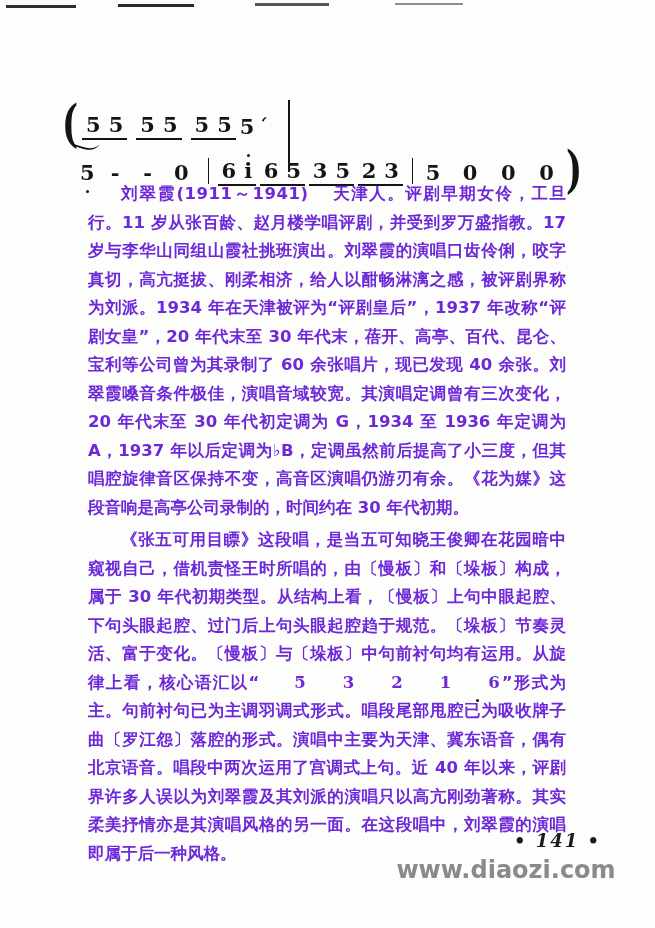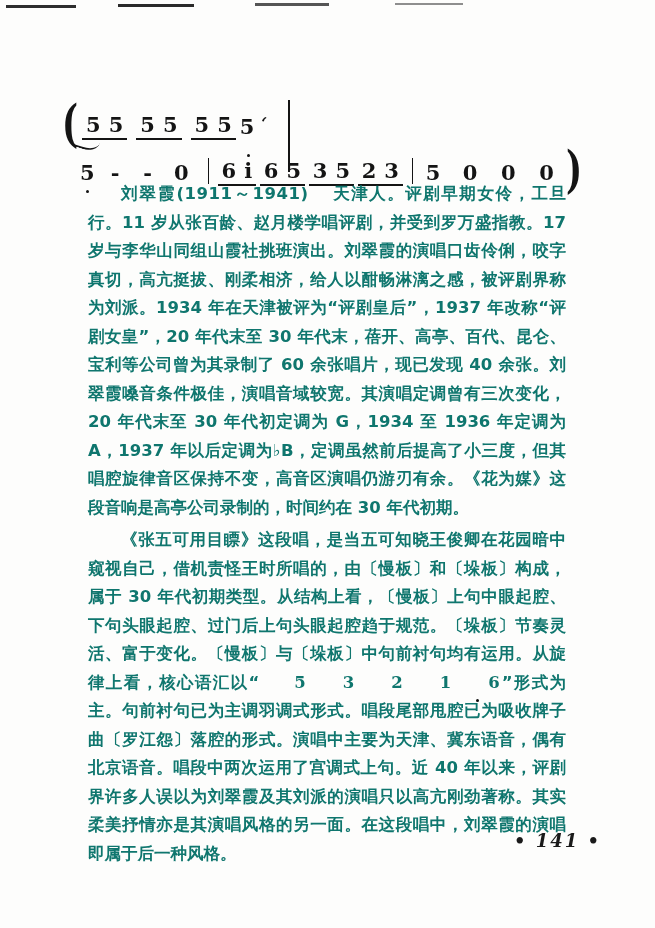--- a/index.html
+++ b/index.html
@@ -136,21 +136,21 @@
   
   .body-text {
     position: absolute;
     left: 88px;
     top: 180px;
     width: 478px;
     font-family: "DejaVu Sans", "Liberation Sans", sans-serif;
     font-size: 16.5px;
     font-weight: 700;
     line-height: 28.5px;
-    color: #0f766e;
+    color: #6d28d9;
     text-align: justify;
     text-justify: inter-character;
   }
   .body-text p { margin: 0; text-indent: 2em; }
   .body-text p + p { margin-top: 4px; }
   .lead-name { letter-spacing: 0.5px; }
   .sp { display: inline-block; width: 1.4em; }
 
   
   .inline-note {
@@ -270,15 +270,16 @@
 
     <p><span class="lead-name">刘翠霞(1911～1941)</span><span class="sp"></span><span>天津人。评剧早期女伶，工旦行。11 岁从张百龄、赵月楼学唱评剧，并受到罗万盛指教。17 岁与李华山同组山霞社挑班演出。刘翠霞的演唱口齿伶俐，咬字真切，高亢挺拔、刚柔相济，给人以酣畅淋漓之感，被评剧界称为刘派。1934 年在天津被评为“评剧皇后”，1937 年改称“评剧女皇”，20 年代末至 30 年代末，蓓开、高亭、百代、昆仑、宝利等公司曾为其录制了 60 余张唱片，现已发现 40 余张。刘翠霞嗓音条件极佳，演唱音域较宽。其演唱定调曾有三次变化，20 年代末至 30 年代初定调为 G，1934 至 1936 年定调为 A，1937 年以后定调为♭B，定调虽然前后提高了小三度，但其唱腔旋律音区保持不变，高音区演唱仍游刃有余。《花为媒》这段音响是高亭公司录制的，时间约在 30 年代初期。</span></p>
 
     <p><span>《张五可用目瞟》这段唱，是当五可知晓王俊卿在花园暗中窥视自己，借机责怪王时所唱的，由〔慢板〕和〔垛板〕构成，属于 30 年代初期类型。从结构上看，〔慢板〕上句中眼起腔、下句头眼起腔、过门后上句头眼起腔趋于规范。〔垛板〕节奏灵活、富于变化。〔慢板〕与〔垛板〕中句前衬句均有运用。从旋律上看，核心语汇以“</span><span class="inline-note">5</span><span class="inline-note">3</span><span class="inline-note">2</span><span class="inline-note">1</span><span class="inline-note dotlow">6</span><span>”形式为主。句前衬句已为主调羽调式形式。唱段尾部甩腔已为吸收牌子曲〔罗江怨〕落腔的形式。演唱中主要为天津、冀东语音，偶有北京语音。唱段中两次运用了宫调式上句。近 40 年以来，评剧界许多人误以为刘翠霞及其刘派的演唱只以高亢刚劲著称。其实柔美抒情亦是其演唱风格的另一面。在这段唱中，刘翠霞的演唱即属于后一种风格。</span></p>
 
   </div>
 
   <div class="page-number">• 141 •</div>
 
   <div class="watermark">
+    <div class="wm-url">www.diaozi.com</div>
   </div>
 
 </div>
 
 </body></html>

